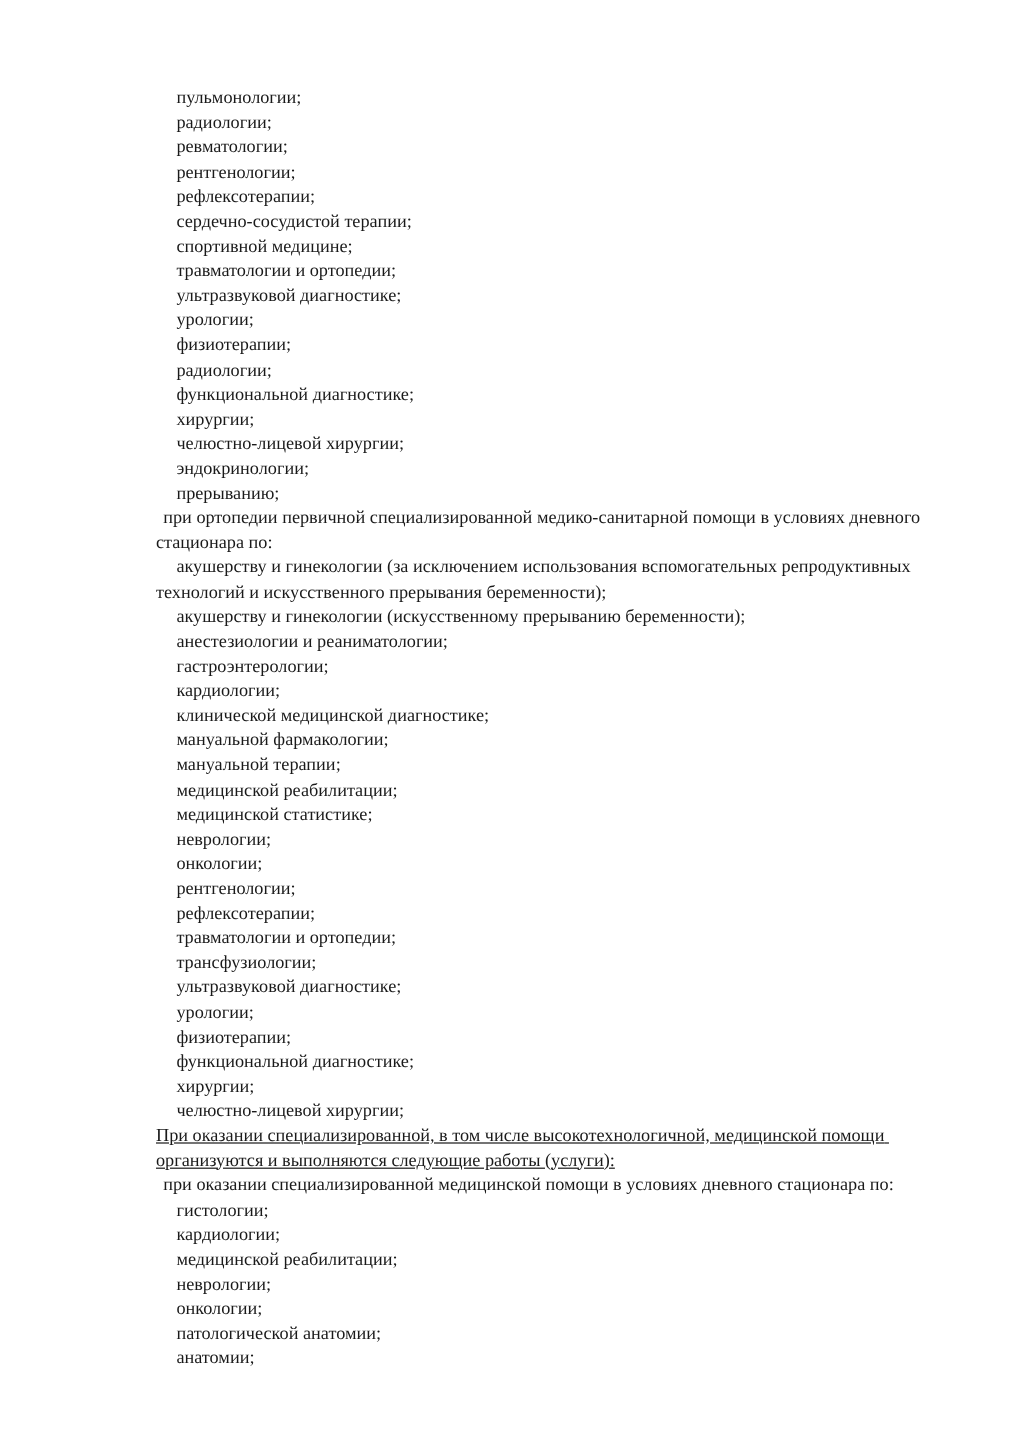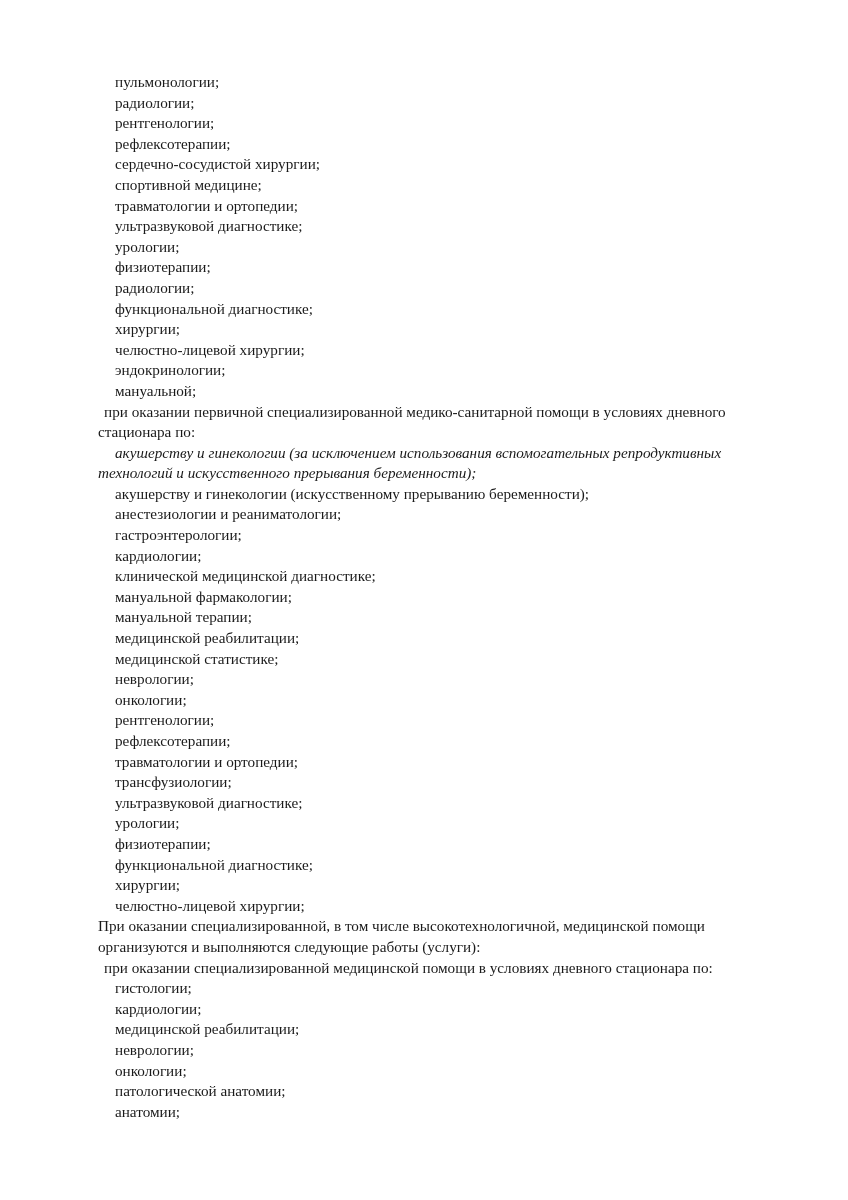--- a/index.html
+++ b/index.html
@@ -19,59 +19,61 @@
     height: 1200px;
     box-sizing: border-box;
     padding: 72px 62px 40px 98px;
   }
   .doc-body {
     font-size: 15.2px;
     line-height: 20.6px;
   }
   .line {
     white-space: pre-wrap;
+    margin-left: 32px;
   }
   
   .item {
     text-indent: 17px;
   }
   
   .para {
     text-indent: 17px;
-    font-style: italic;
   }
   .para-small {
     text-indent: 6px;
   }
   .para-none {
     text-indent: 0;
+    text-decoration: underline;
   }
 </style>
 </head>
 <body>
 
 <div class="page">
   <div class="doc-body" id="doc-body">
       <div class="line item">пульмонологии;</div>
       <div class="line item">радиологии;</div>
+      <div class="line item">ревматологии;</div>
       <div class="line item">рентгенологии;</div>
       <div class="line item">рефлексотерапии;</div>
-      <div class="line item">сердечно-сосудистой хирургии;</div>
+      <div class="line item">сердечно-сосудистой терапии;</div>
       <div class="line item">спортивной медицине;</div>
       <div class="line item">травматологии и ортопедии;</div>
       <div class="line item">ультразвуковой диагностике;</div>
       <div class="line item">урологии;</div>
       <div class="line item">физиотерапии;</div>
       <div class="line item">радиологии;</div>
       <div class="line item">функциональной диагностике;</div>
       <div class="line item">хирургии;</div>
       <div class="line item">челюстно-лицевой хирургии;</div>
       <div class="line item">эндокринологии;</div>
-      <div class="line item">мануальной;</div>
-      <div class="line para-small">при оказании первичной специализированной медико-санитарной помощи в условиях дневного стационара по:</div>
+      <div class="line item">прерыванию;</div>
+      <div class="line para-small">при ортопедии первичной специализированной медико-санитарной помощи в условиях дневного стационара по:</div>
       <div class="line para">акушерству и гинекологии (за исключением использования вспомогательных репродуктивных технологий и искусственного прерывания беременности);</div>
       <div class="line item">акушерству и гинекологии (искусственному прерыванию беременности);</div>
       <div class="line item">анестезиологии и реаниматологии;</div>
       <div class="line item">гастроэнтерологии;</div>
       <div class="line item">кардиологии;</div>
       <div class="line item">клинической медицинской диагностике;</div>
       <div class="line item">мануальной фармакологии;</div>
       <div class="line item">мануальной терапии;</div>
       <div class="line item">медицинской реабилитации;</div>
       <div class="line item">медицинской статистике;</div>

